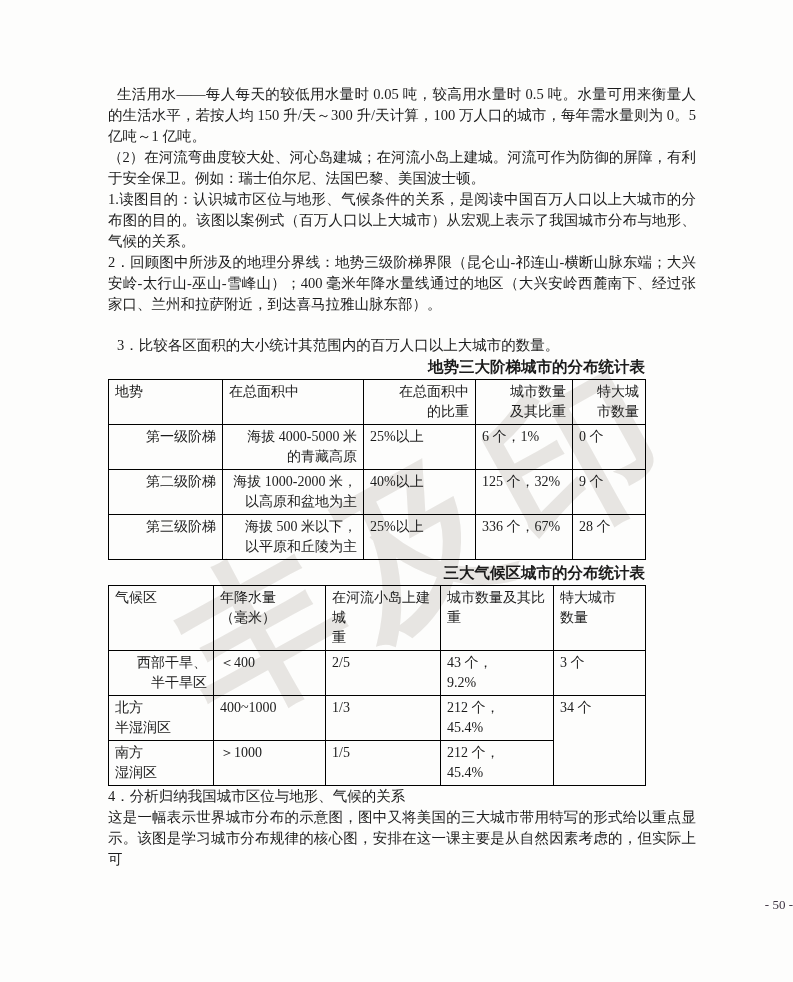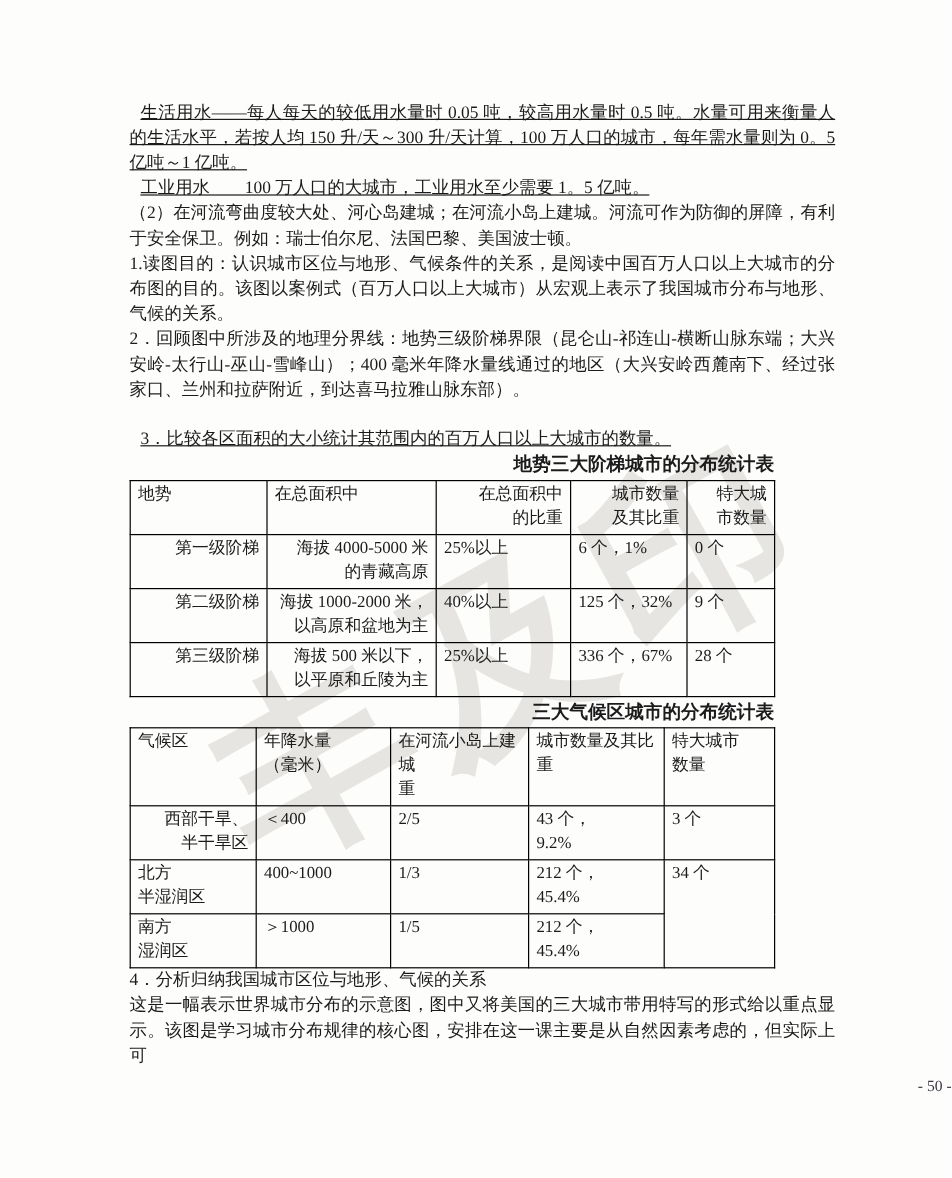--- a/index.html
+++ b/index.html
@@ -31,21 +31,21 @@
     left:108px;top:84px;
     width:588px;
     z-index:1;
   }
   .para{
     margin:0;
     font-size:14.5px;
     line-height:21px;
     text-align:justify;
   }
-  .indent-sm{text-indent:9px;text-decoration:underline;}
+  .indent-sm{text-indent:9px;}
   .gap-before{margin-top:20px;}
   .tbl-title{
     margin:0;
     width:537px;
     font-size:15.5px;
     font-weight:bold;
     text-align:right;
     line-height:22px;
   }
   table.stat{
@@ -78,21 +78,20 @@
 </head>
 <body>
 
 <div class="page">
 
   <div class="watermark">丰及印</div>
 
   <div class="content">
 
     <p class="para indent-sm">生活用水——每人每天的较低用水量时 0.05 吨，较高用水量时 0.5 吨。水量可用来衡量人的生活水平，若按人均 150 升/天～300 升/天计算，100 万人口的城市，每年需水量则为 0。5 亿吨～1 亿吨。</p>
-    <p class="para indent-sm">工业用水　　100 万人口的大城市，工业用水至少需要 1。5 亿吨。</p>
     <p class="para">（2）在河流弯曲度较大处、河心岛建城；在河流小岛上建城。河流可作为防御的屏障，有利于安全保卫。例如：瑞士伯尔尼、法国巴黎、美国波士顿。</p>
     <p class="para">1.读图目的：认识城市区位与地形、气候条件的关系，是阅读中国百万人口以上大城市的分布图的目的。该图以案例式（百万人口以上大城市）从宏观上表示了我国城市分布与地形、气候的关系。</p>
     <p class="para">2．回顾图中所涉及的地理分界线：地势三级阶梯界限（昆仑山-祁连山-横断山脉东端；大兴安岭-太行山-巫山-雪峰山）；400 毫米年降水量线通过的地区（大兴安岭西麓南下、经过张家口、兰州和拉萨附近，到达喜马拉雅山脉东部）。</p>
     <p class="para indent-sm gap-before">3．比较各区面积的大小统计其范围内的百万人口以上大城市的数量。</p>
 
     <p class="tbl-title">地势三大阶梯城市的分布统计表</p>
 
     <table class="stat">
       <colgroup>
         <col style="width:114px">

